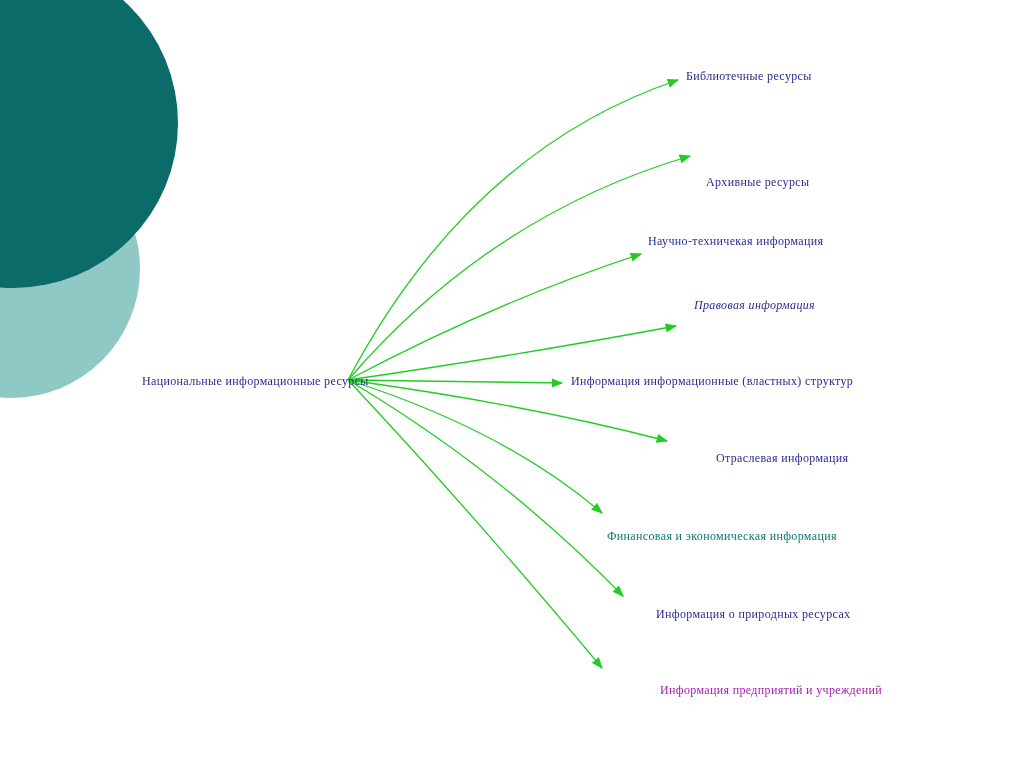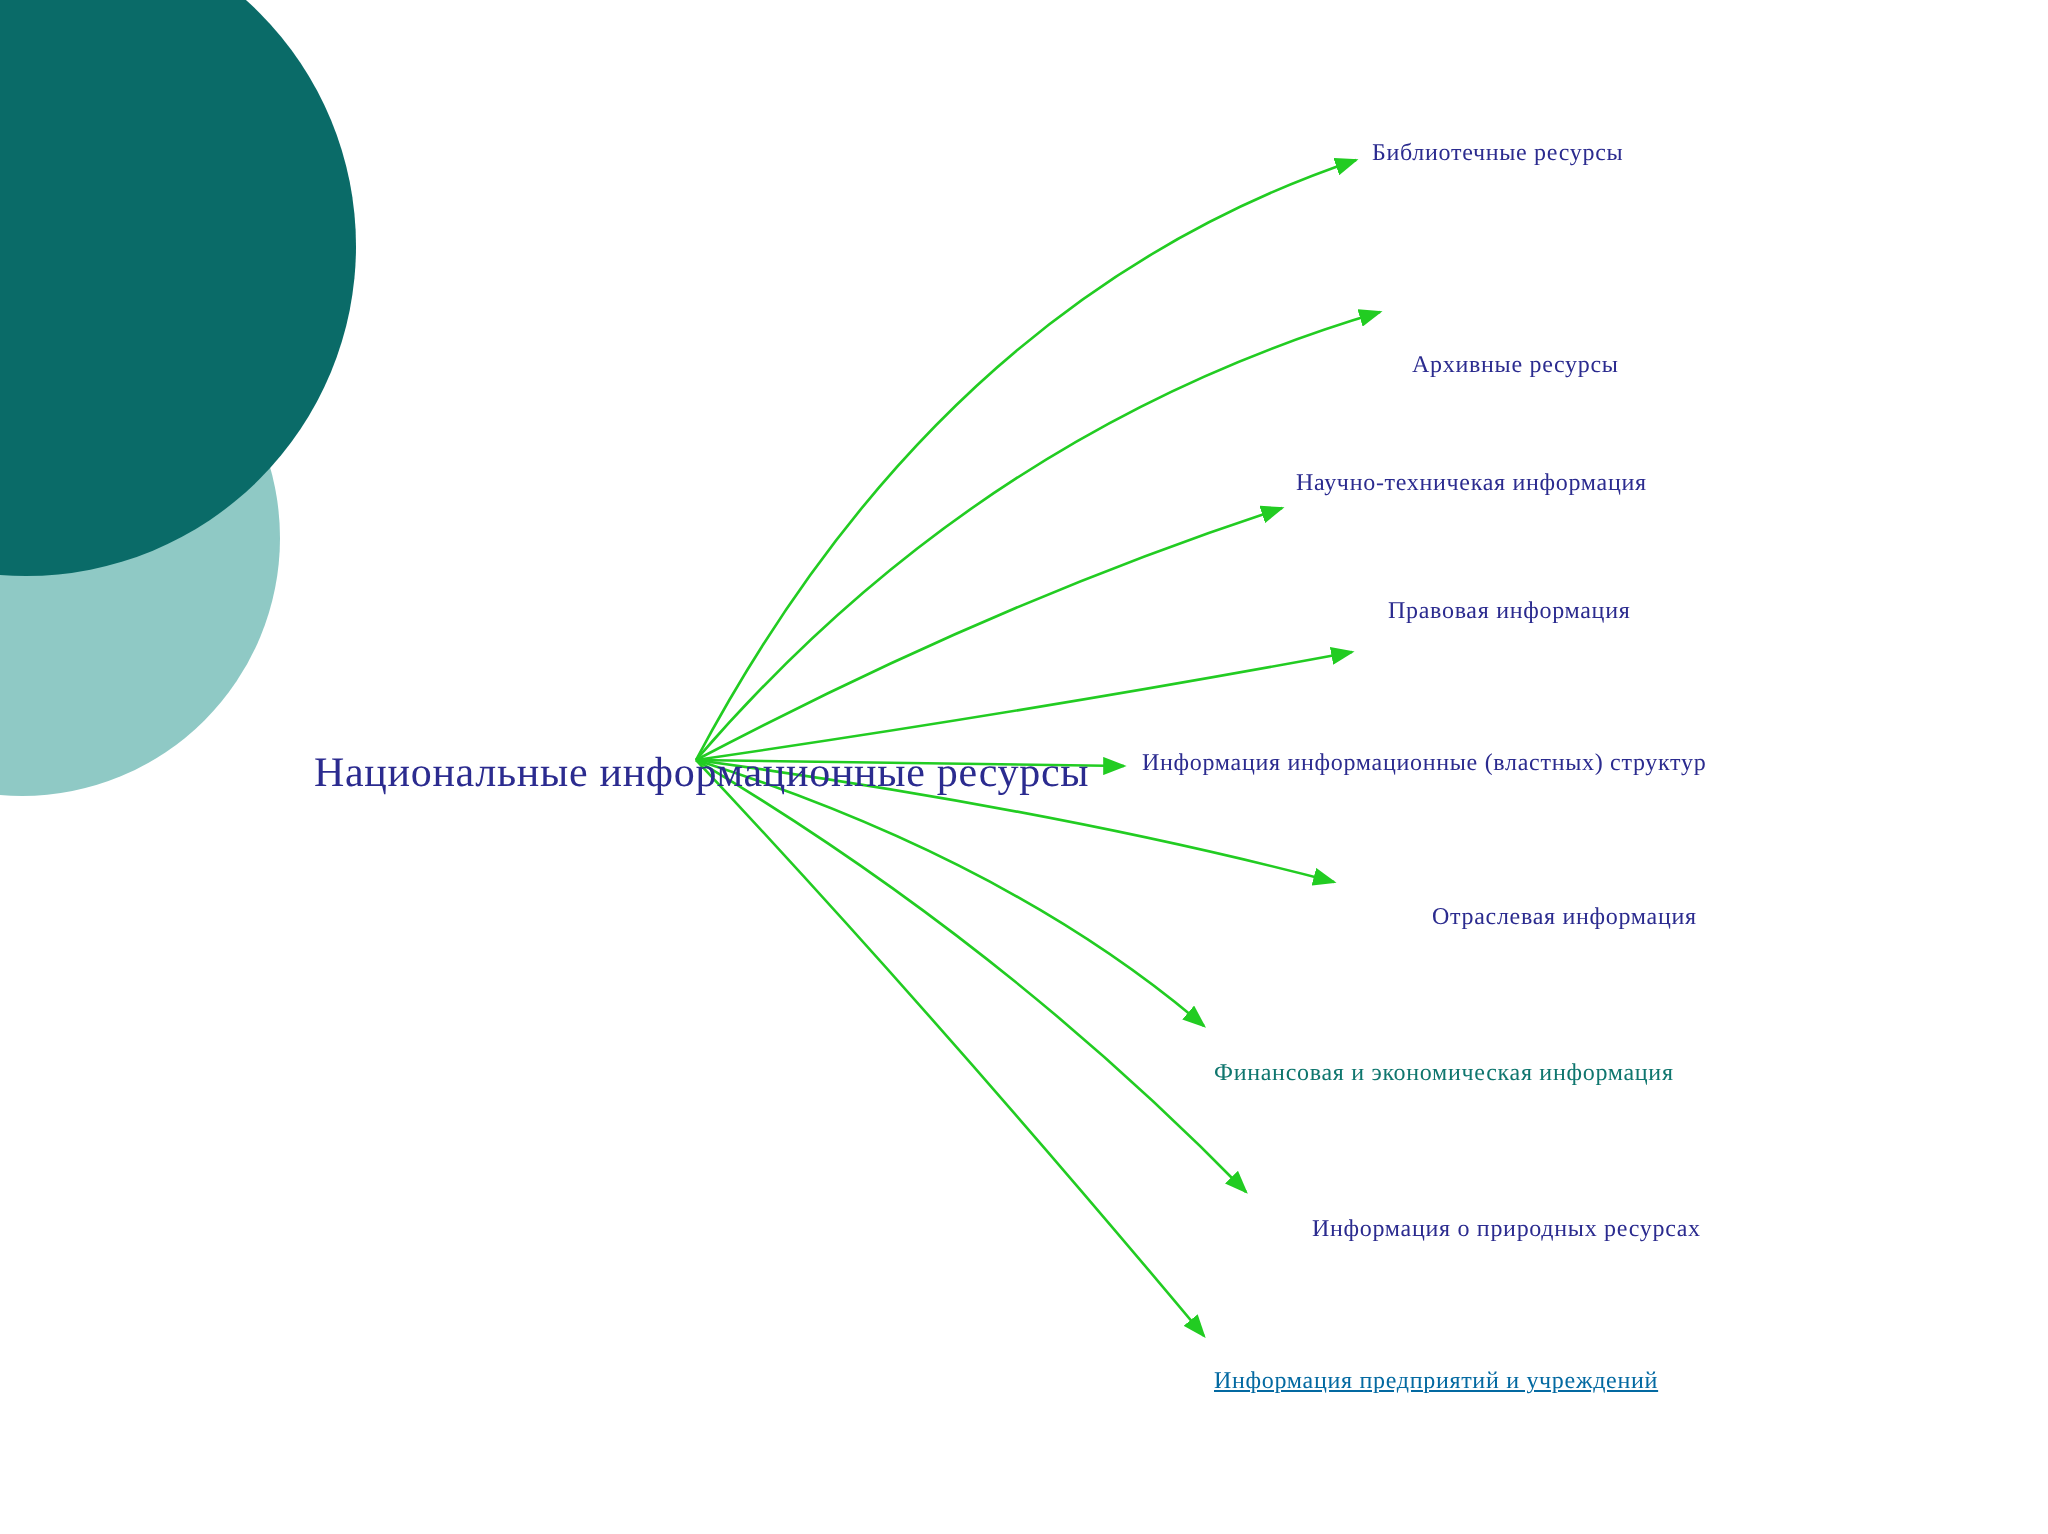--- a/index.html
+++ b/index.html
@@ -49,23 +49,23 @@
     position: absolute;
     color: #2b2b8f;
     font-family: "Liberation Serif", "DejaVu Serif", serif;
     font-size: 15.5px;
     font-weight: 400;
     letter-spacing: 0.35px;
     white-space: nowrap;
     line-height: 1.1;
   }
   #root-label {
-    left: 157px;
+    left: 142px;
     top: 375px;
-    font-size: 21px;
+    font-size: 12px;
   }
   .leaf-label { font-size: 12px; }
 </style>
 </head>
 <body>
 
 <div id="slide">
 
   <div class="deco-circle" id="circle-light"></div>
   <div class="deco-circle" id="circle-dark"></div>
@@ -88,21 +88,21 @@
         <path d="M 348 380 Q 470 510 602 668"></path>
       </g>
   </svg>
 
   <div class="node-label" id="root-label">Национальные информационные ресурсы</div>
 
   <div id="leaf-layer">
       <div class="node-label leaf-label" style="left: 686px; top: 70px; color: rgb(43, 43, 143);">Библиотечные ресурсы</div>
       <div class="node-label leaf-label" style="left: 706px; top: 145px; color: rgb(43, 43, 143); margin-top: 31px;">Архивные ресурсы</div>
       <div class="node-label leaf-label" style="left: 648px; top: 219px; color: rgb(43, 43, 143); margin-top: 16px;">Научно-техничекая информация</div>
-      <div class="node-label leaf-label" style="left: 694px; top: 299px; color: rgb(43, 43, 143);">Правовая информация</div>
+      <div class="node-label leaf-label" style="left: 694px; top: 299px; color: rgb(43, 43, 143); font-style: italic;">Правовая информация</div>
       <div class="node-label leaf-label" style="left: 571px; top: 375px; color: rgb(43, 43, 143);">Информация информационные (властных) структур</div>
       <div class="node-label leaf-label" style="left: 684px; top: 452px; color: rgb(43, 43, 143); margin-left: 32px;">Отраслевая информация</div>
       <div class="node-label leaf-label" style="left: 607px; top: 530px; color: #0f766e;">Финансовая и экономическая информация</div>
       <div class="node-label leaf-label" style="left: 640px; top: 608px; color: rgb(43, 43, 143); margin-left: 16px;">Информация о природных ресурсах</div>
-      <div class="node-label leaf-label" style="left: 607px; top: 684px; color: #0369a1; text-decoration: underline;">Информация предприятий и учреждений</div>
+      <div class="node-label leaf-label" style="left: 660px; top: 684px; color: #a21caf;">Информация предприятий и учреждений</div>
     </div>
 
 </div>
 
 </body></html>

